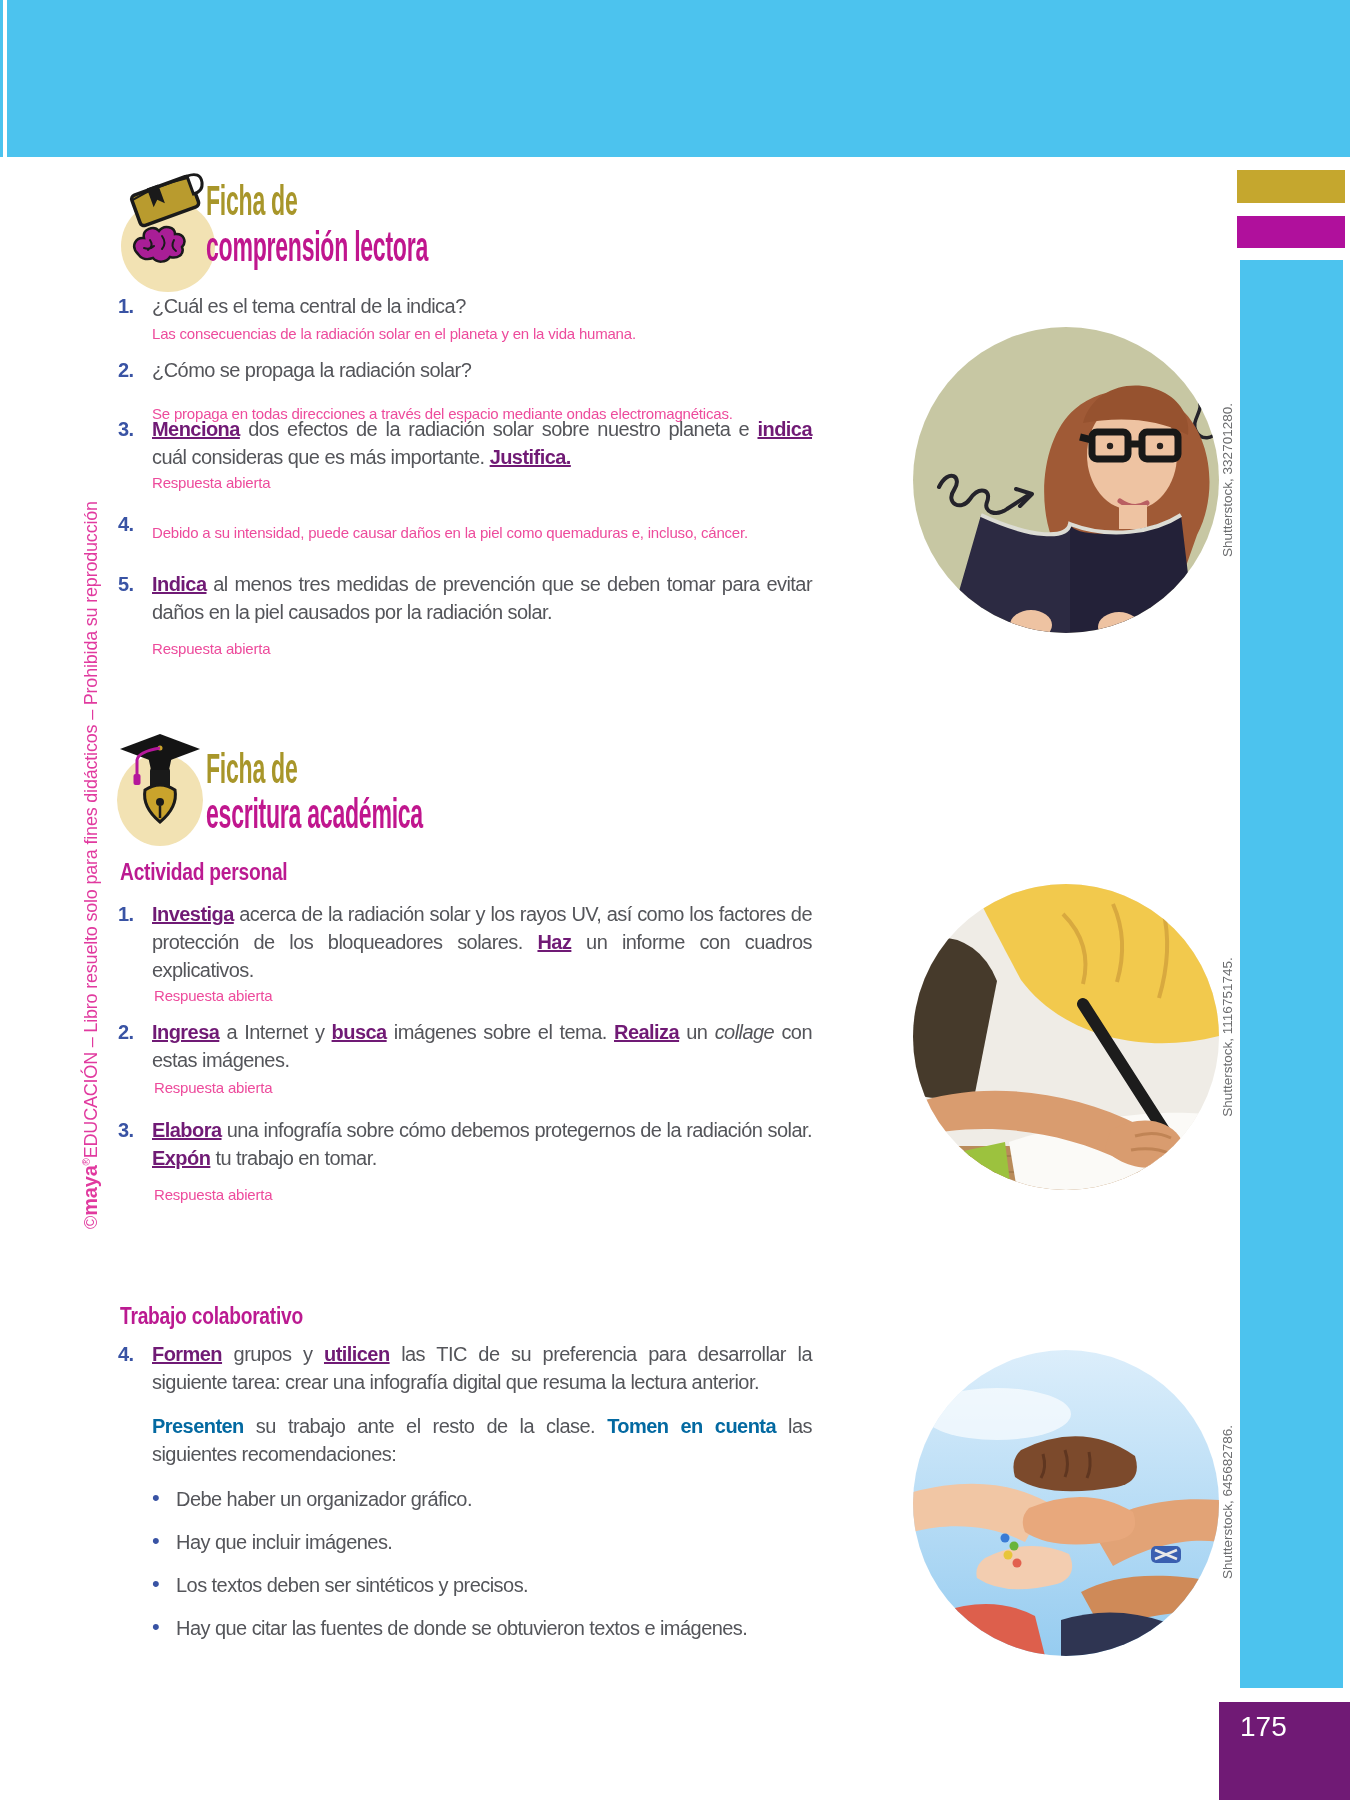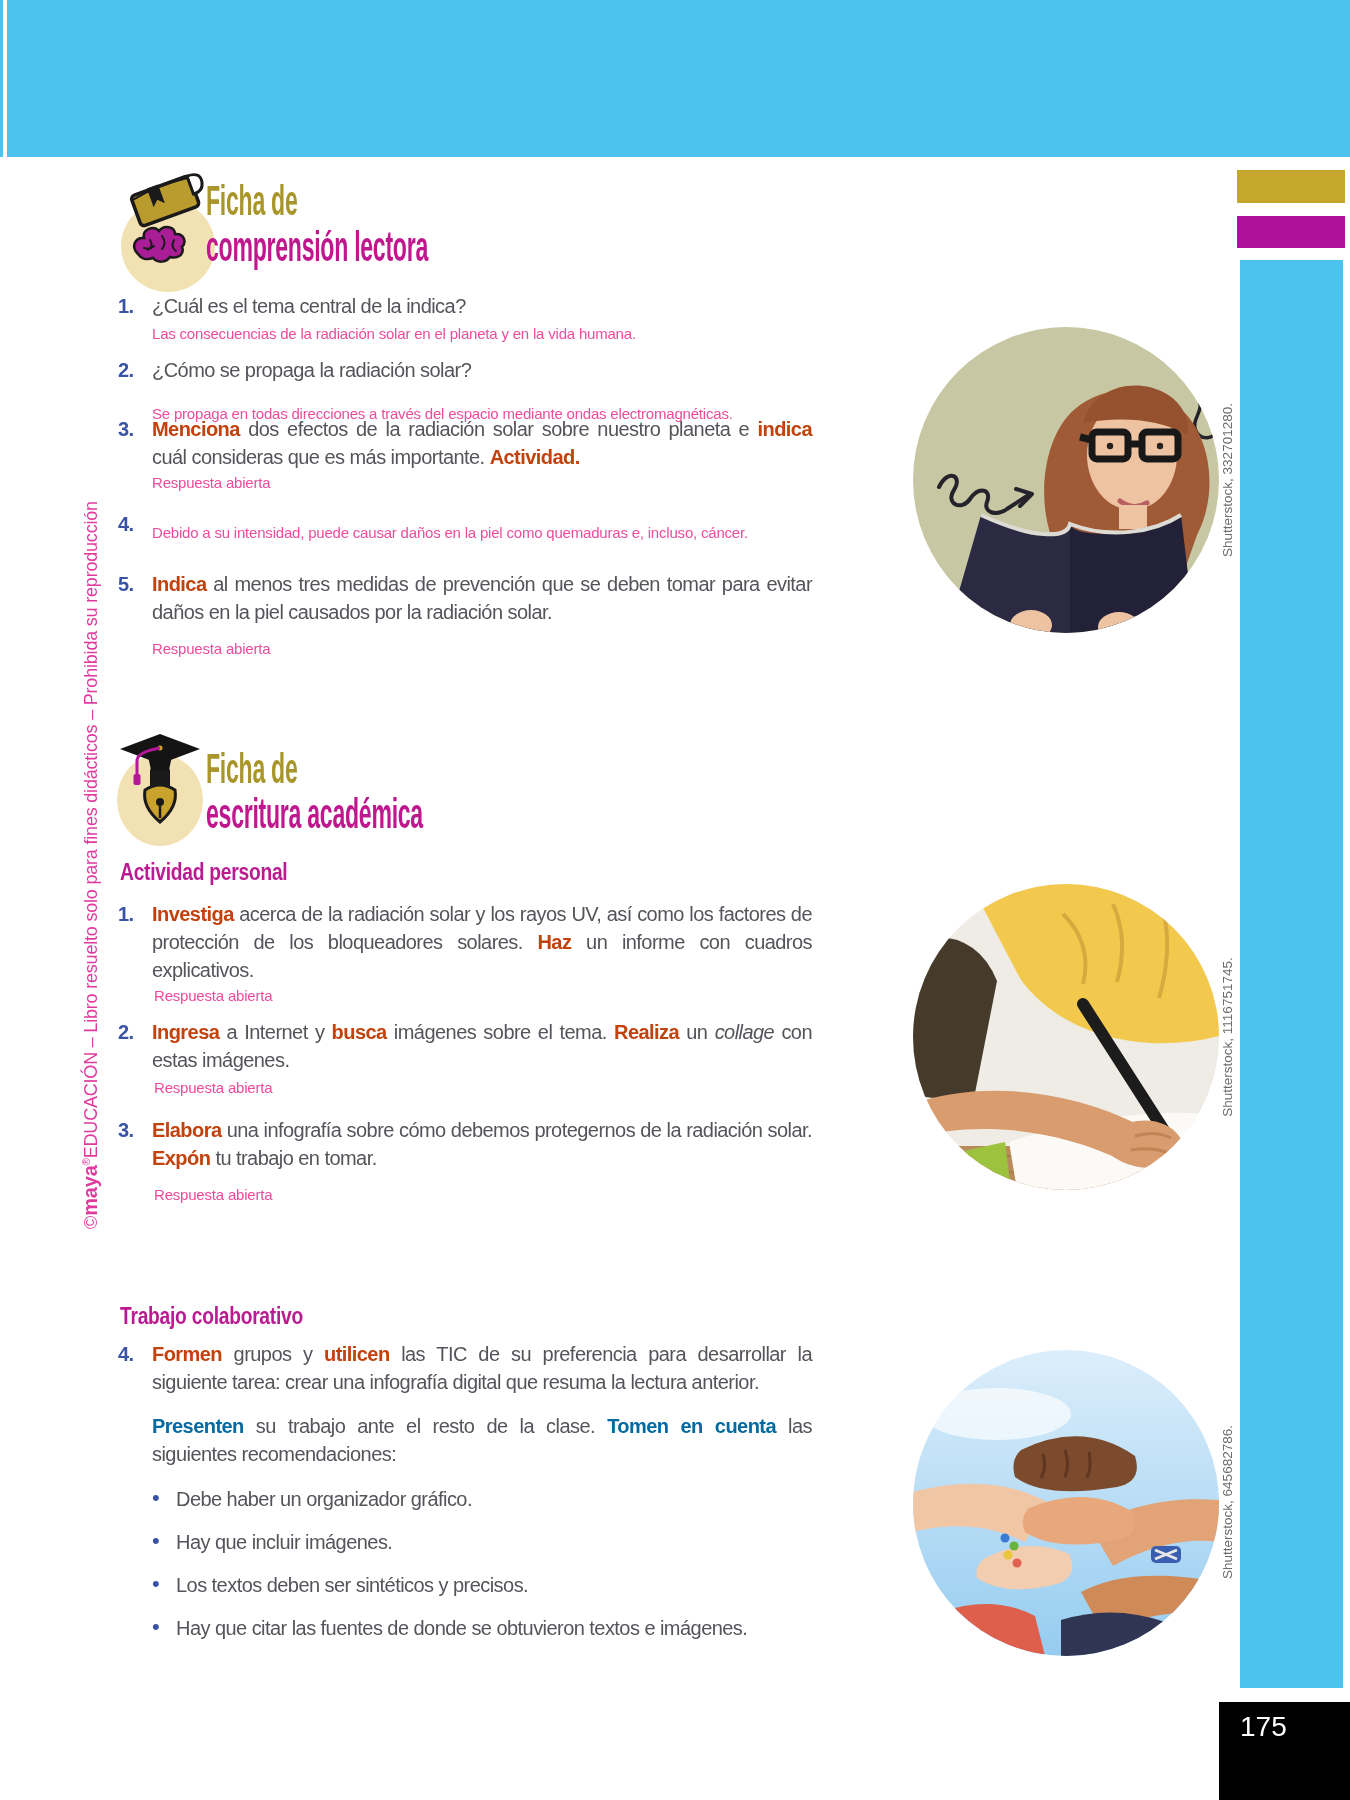--- a/index.html
+++ b/index.html
@@ -5,21 +5,21 @@
   html,body{margin:0;padding:0;background:#888;}
   .page{position:relative;width:1350px;height:1800px;background:#fff;overflow:hidden;
         font-family:"Liberation Sans",sans-serif;color:#54555a;}
 
   
   .band-top{position:absolute;left:7px;top:0;width:1343px;height:157px;background:#4cc3ee;}
   .band-sliver{position:absolute;left:0;top:0;width:3px;height:157px;background:#4cc3ee;}
   .bar-gold{position:absolute;left:1237px;top:170px;width:108px;height:33px;background:#c5a72e;}
   .bar-magenta{position:absolute;left:1237px;top:216px;width:108px;height:32px;background:#b0109c;}
   .bar-cyan{position:absolute;left:1240px;top:260px;width:103px;height:1428px;background:#4cc3ee;}
-  .page-num-block{position:absolute;left:1219px;top:1702px;width:131px;height:98px;background:#000000;}
+  .page-num-block{position:absolute;left:1219px;top:1702px;width:131px;height:98px;background:#701a75;}
   .page-num-block span{position:absolute;left:21px;top:9px;color:#fff;font-size:28px;letter-spacing:0;}
 
   
   .watermark{position:absolute;left:90px;top:865px;transform:translate(-50%,-50%) rotate(-90deg);
              white-space:nowrap;font-size:18px;color:#e13a9f;letter-spacing:-0.2px;}
   .watermark .brand{font-weight:700;font-size:20px;}
   .watermark sup{font-size:10px;}
 
   
   .hicon{position:absolute;}
@@ -29,21 +29,21 @@
   .title2{color:#c0168e;}
 
   
   .subhead{position:absolute;font-weight:700;font-size:24px;color:#bb1a91;letter-spacing:-0.3px;
            transform:scaleX(0.8);transform-origin:left top;white-space:nowrap;}
 
   
   .item{position:absolute;left:118px;width:694px;font-size:20px;line-height:28px;letter-spacing:-0.55px;}
   .item .num{position:absolute;left:0;top:0;font-weight:700;color:#3953a4;}
   .item .body{display:block;margin-left:34px;width:660px;text-align:justify;}
-  .item .body .b{font-weight:700;color:#c2410c;}
+  .item .body .b{font-weight:700;color:#701a75;text-decoration:underline;}
   .item .body .i{font-style:italic;}
   .answer{display:block;margin-left:34px;font-size:15px;line-height:19px;letter-spacing:-0.2px;
           color:#ed4b9c;text-align:left;}
   .a-m4{margin-top:4px;} .a-m12{margin-top:20px;} .a-m2{margin-top:2px;} .a-m6{margin-top:13px;}
   .para{position:absolute;left:152px;width:660px;font-size:20px;line-height:28px;
         letter-spacing:-0.55px;text-align:justify;}
   .para .b{font-weight:700;color:#0369a1;}
 
   
   .bullet{position:absolute;left:152px;width:660px;font-size:20px;line-height:26px;letter-spacing:-0.55px;}
@@ -98,21 +98,21 @@
   </div>
 
   <div class="item" style="top:356px;">
     <span class="num">2.</span>
     <span class="body"><span>¿Cómo se propaga la radiación solar?</span></span>
     <span class="answer a-m12">Se propaga en todas direcciones a través del espacio mediante ondas electromagnéticas.</span>
   </div>
 
   <div class="item" style="top:415px;">
     <span class="num">3.</span>
-    <span class="body"><span class="b">Menciona</span><span> dos efectos de la radiación solar sobre nuestro planeta e </span><span class="b">indica</span><span> cuál consideras que es más importante. </span><span class="b">Actividad.</span></span>
+    <span class="body"><span class="b">Menciona</span><span> dos efectos de la radiación solar sobre nuestro planeta e </span><span class="b">indica</span><span> cuál consideras que es más importante. </span><span class="b">Justifica.</span></span>
     <span class="answer a-m2">Respuesta abierta</span>
   </div>
 
   <div class="item" style="top:510px;">
     <span class="num">4.</span>
     <span class="answer a-m6">Debido a su intensidad, puede causar daños en la piel como quemaduras e, incluso, cáncer.</span>
   </div>
 
   <div class="item" style="top:570px;">
     <span class="num">5.</span>

